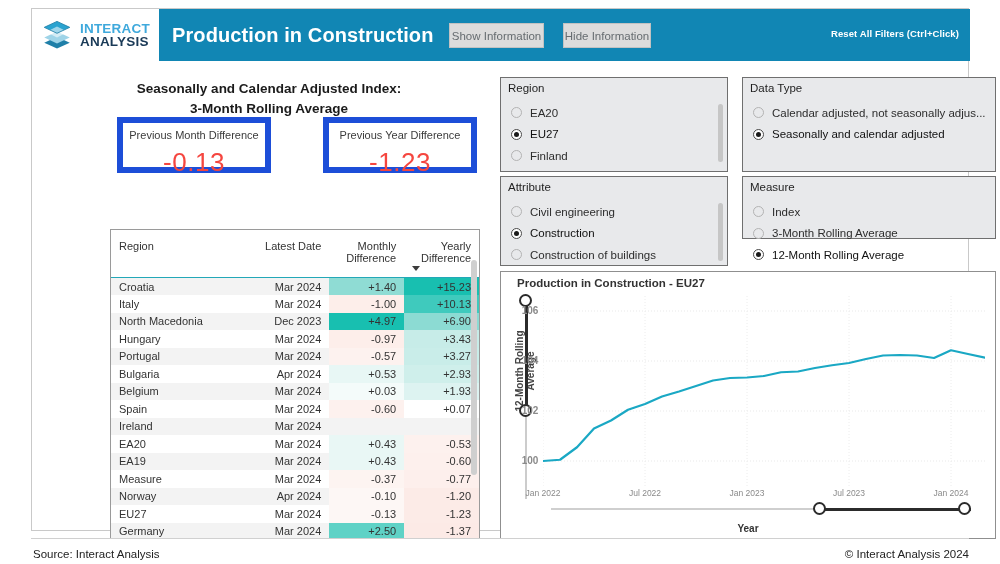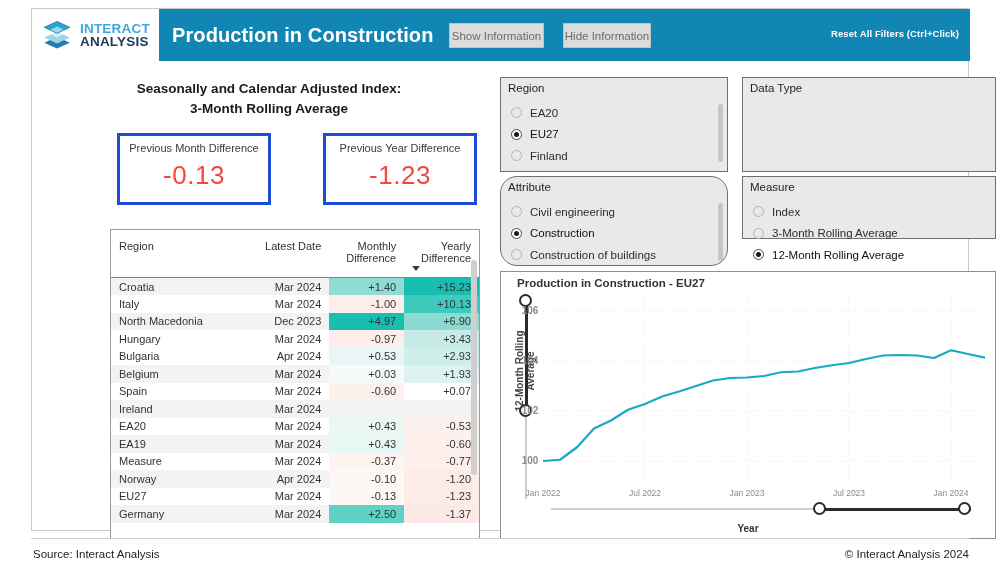--- a/index.html
+++ b/index.html
@@ -61,22 +61,22 @@
     cursor:pointer; letter-spacing:.1px;
   }
 
   
   #left-title {
     position:absolute; left:52px; top:70px; width:370px;
     text-align:center; font-size:13.5px; font-weight:bold;
     color:#1b1b1b; line-height:1.45;
   }
   .kpi-card {
-    position:absolute; top:124px; height:72px;
-    border:3px solid #1d4ed8; background:#ffffff;
+    position:absolute; top:108px; height:56px;
+    border:6px solid #1d4ed8; background:#ffffff;
   }
   #kpi-month { left:85px; width:154px; }
   #kpi-year  { left:291px; width:154px; }
   .kpi-label {
     margin-top:6px; text-align:center;
     font-size:11px; color:#3b3b3b;
   }
   .kpi-value {
     text-align:center; font-size:26px; color:#f5463f;
     margin-top:6px; font-weight:400; letter-spacing:.5px;
@@ -118,21 +118,21 @@
     position:absolute; top:0; left:0; width:6px; height:215px;
     background:#cfcfcf; border-radius:3px;
   }
 
   
   .filter-panel {
     position:absolute;
     background:#e8e9eb; border:1px solid #6f6f6f;
   }
   #panel-region    { left:468px; top:68px;  width:228px; height:95px; }
-  #panel-attribute { left:468px; top:167px; width:228px; height:90px;border-radius:17px; }
+  #panel-attribute { left:468px; top:167px; width:228px; height:90px; }
   #panel-datatype  { left:710px; top:68px;  width:254px; height:95px; }
   #panel-measure   { left:710px; top:167px; width:254px; height:63px; }
   .panel-title {
     position:absolute; left:7px; top:4px;
     font-size:11.5px; color:#1f1f1f;
   }
   .opts { position:absolute; left:10px; top:24px; right:14px; }
   .opt {
     display:flex; align-items:center; height:21.5px;
     cursor:pointer; user-select:none;
@@ -306,20 +306,26 @@
             <td class="num">Dec 2023</td>
             <td class="num" style="background: rgb(24, 191, 176);">+4.97</td>
             <td class="num" style="background: rgb(140, 219, 211);">+6.90</td>
           </tr>
           <tr>
             <td>Hungary</td>
             <td class="num">Mar 2024</td>
             <td class="num" style="background: rgb(253, 238, 234);">-0.97</td>
             <td class="num" style="background: rgb(199, 236, 232);">+3.43</td>
           </tr>
+          <tr class="alt">
+            <td>Portugal</td>
+            <td class="num">Mar 2024</td>
+            <td class="num" style="background: rgb(253, 242, 239);">-0.57</td>
+            <td class="num" style="background: rgb(201, 237, 233);">+3.27</td>
+          </tr>
           <tr>
             <td>Bulgaria</td>
             <td class="num">Apr 2024</td>
             <td class="num" style="background: rgb(232, 247, 245);">+0.53</td>
             <td class="num" style="background: rgb(207, 239, 235);">+2.93</td>
           </tr>
           <tr class="alt">
             <td>Belgium</td>
             <td class="num">Mar 2024</td>
             <td class="num" style="background: rgb(244, 251, 250);">+0.03</td>
@@ -413,20 +419,30 @@
         <div class="opt">
           <span class="radio"></span>
           <span class="opt-label">Construction of buildings</span>
         </div>
       </div>
     <div class="panel-sb"></div>
   </div>
 
   <div class="filter-panel" id="panel-datatype">
     <div class="panel-title">Data Type</div>
+    <div class="opts">
+        <div class="opt">
+          <span class="radio"></span>
+          <span class="opt-label">Calendar adjusted, not seasonally adjus...</span>
+        </div>
+        <div class="opt on">
+          <span class="radio on"></span>
+          <span class="opt-label">Seasonally and calendar adjusted</span>
+        </div>
+      </div>
   </div>
 
   <div class="filter-panel" id="panel-measure">
     <div class="panel-title">Measure</div>
     <div class="opts">
         <div class="opt">
           <span class="radio"></span>
           <span class="opt-label">Index</span>
         </div>
         <div class="opt">

